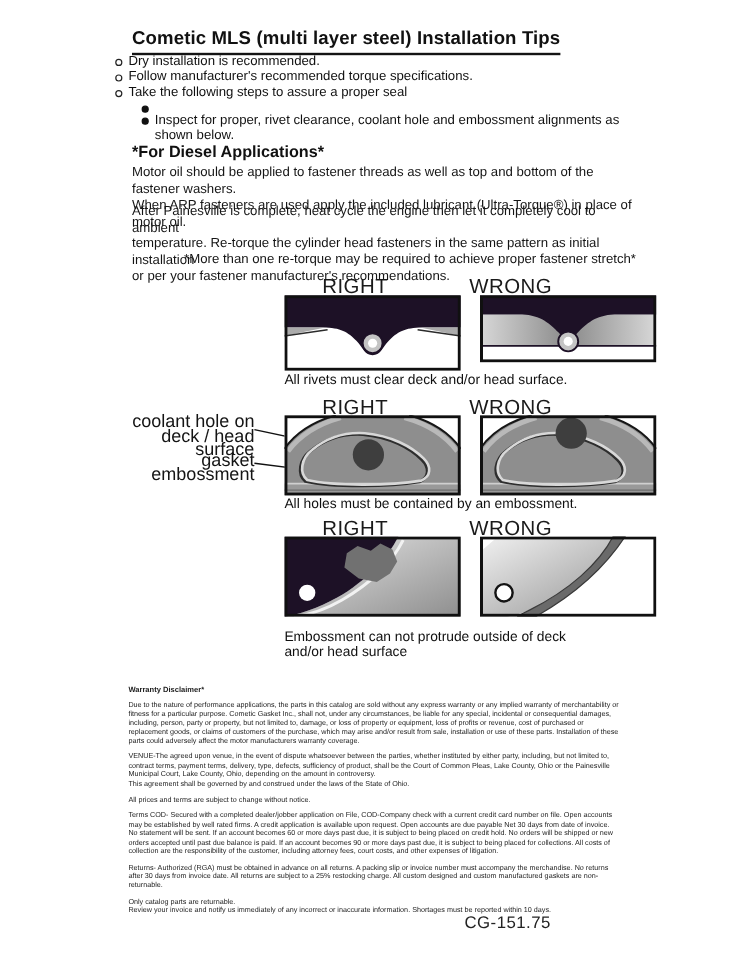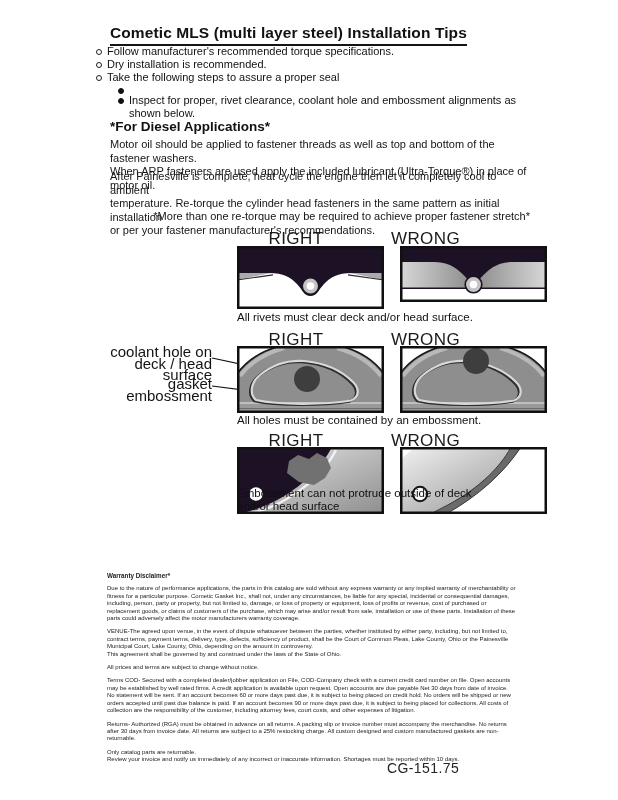--- a/index.html
+++ b/index.html
@@ -37,25 +37,25 @@
 </head>
 <body>
 
 <div class="page">
 
   <div class="abs title">Cometic MLS (multi layer steel) Installation Tips</div>
 
   <div class="abs bullets">
     <div class="brow">
       <span class="bm"></span>
-      <span>Follow manufacturer's recommended torque specifications.</span>
+      <span>Dry installation is recommended.</span>
     </div>
     <div class="brow">
       <span class="bm"></span>
-      <span>Dry installation is recommended.</span>
+      <span>Follow manufacturer's recommended torque specifications.</span>
     </div>
     <div class="brow">
       <span class="bm"></span>
       <span>Take the following steps to assure a proper seal</span>
     </div>
     <div class="brow sub">
       <span class="bm fill"></span>
     </div>
     <div class="brow sub">
       <span class="bm fill"></span>
@@ -204,21 +204,21 @@
       </defs>
       <rect width="147" height="67" fill="#ffffff"></rect>
       <path d="M0,0 H111 C99,23 74,45 42,61 C34,64.5 26,67 20,67 H0 Z" fill="url(#g3w)"></path>
       <path d="M0,0 H15 L0,13 Z" fill="#ffffff"></path>
       <path d="M111,0 C99,23 74,45 42,61 L31,66.5 L47,66.5 C78,49 104,26 121,0 Z" fill="#6a6a6a" stroke="#3a3a3a" stroke-width="1"></path>
       <circle cx="20" cy="47" r="7.2" fill="#ffffff" stroke="#141414" stroke-width="2"></circle>
       <rect x="1.25" y="1.25" width="144.5" height="64.5" fill="none" stroke="#101010" stroke-width="2.5"></rect>
     </svg>
   </div>
 
-  <div class="abs caption" style="top:487px;">
+  <div class="abs caption" style="top:525px;">
     <div>Embossment can not protrude outside of deck</div>
     <div>and/or head surface</div>
   </div>
 
   <div class="abs warranty">
     <div class="wh">Warranty Disclaimer*</div>
     <p>Due to the nature of performance applications, the parts in this catalog are sold without any express warranty or any implied warranty of merchantability or fitness for a particular purpose.  Cometic Gasket Inc., shall not, under any circumstances, be liable for any special, incidental or consequential damages, including, person, party or property, but not limited to, damage, or loss of property or equipment, loss of profits or revenue, cost of purchased or replacement goods, or claims of customers of the purchase, which may arise and/or result from sale, installation or use of these parts.  Installation of these parts could adversely affect the motor manufacturers warranty coverage.</p>
     <p class="tight">VENUE-The agreed upon venue, in the event of dispute whatsoever between the parties, whether instituted by either party, including, but not limited to, contract terms, payment terms, delivery, type, defects, sufficiency of product, shall be the Court of Common Pleas, Lake County, Ohio or the Painesville Municipal Court, Lake County, Ohio, depending on the amount in controversy.</p>
     <p>This agreement shall be governed by and construed under the laws of the State of Ohio.</p>
     <p>All prices and terms are subject to change without notice.</p>

